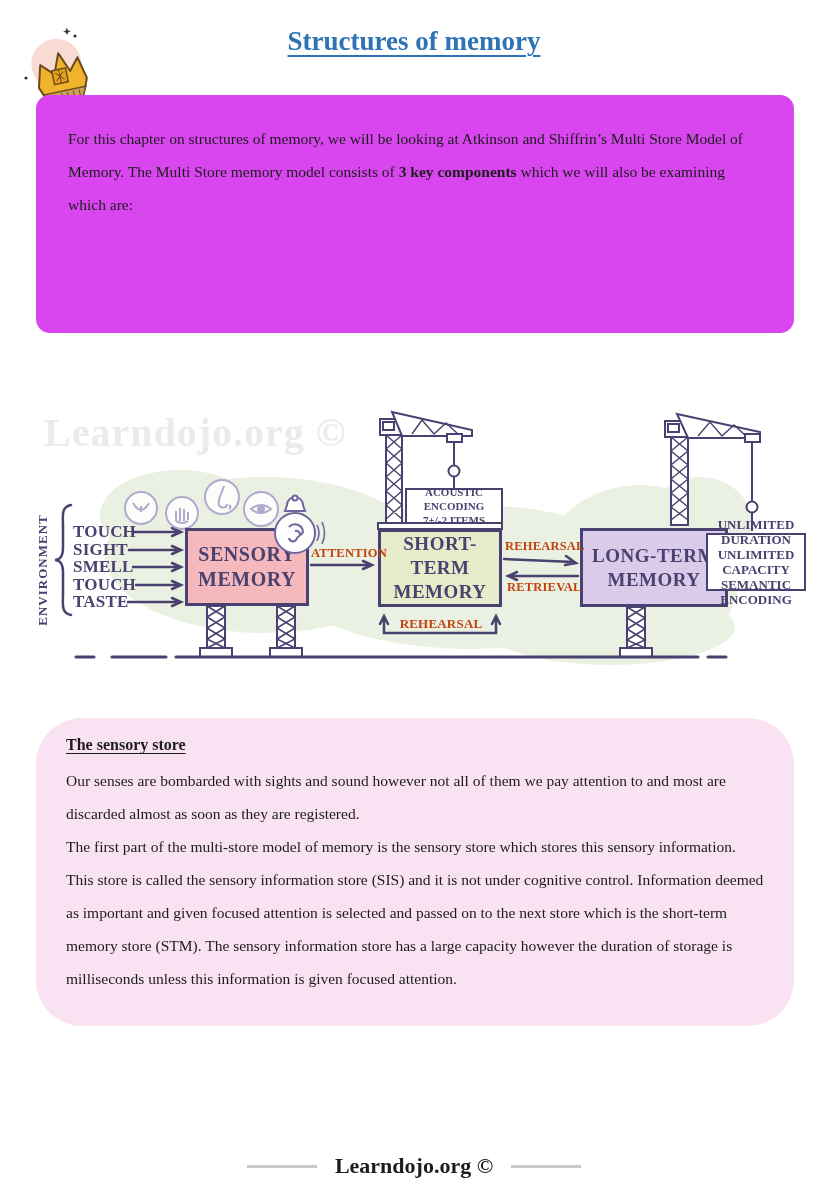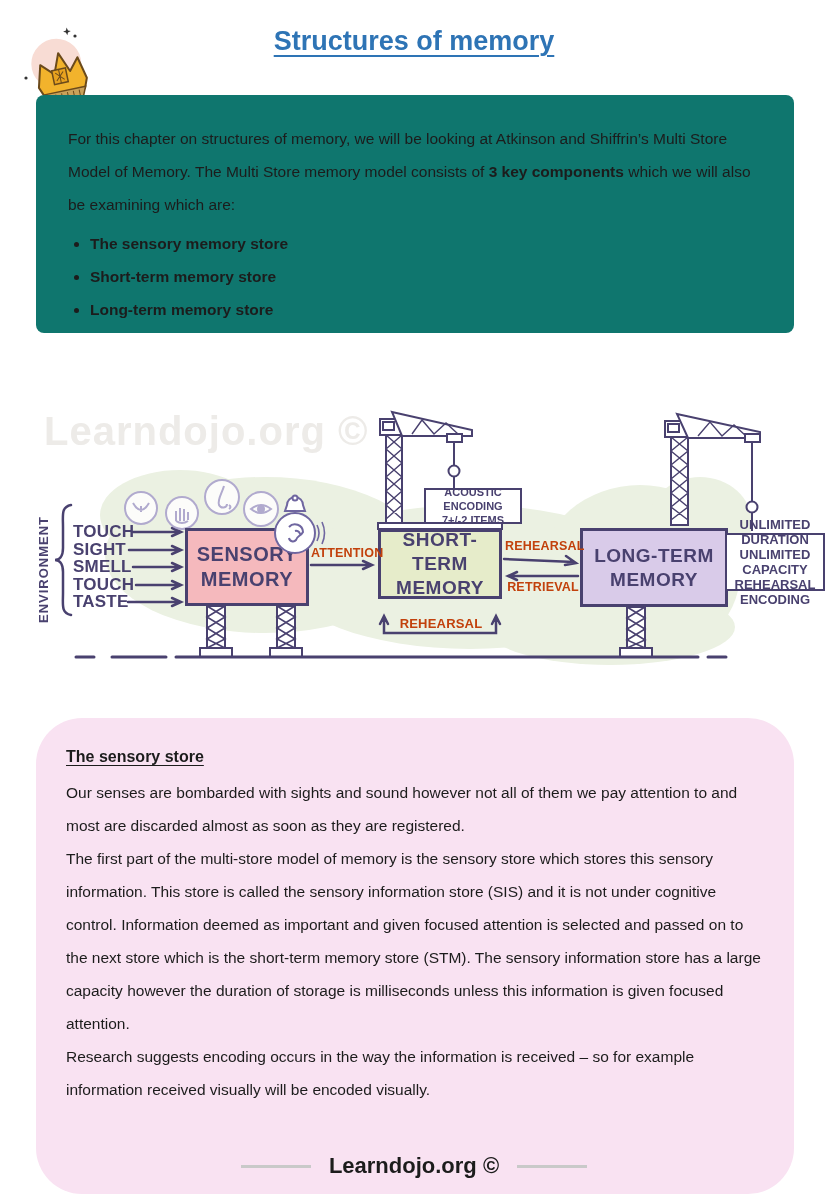--- a/index.html
+++ b/index.html
@@ -1,36 +1,36 @@
 <!DOCTYPE html>
 <html><head>
 <meta charset="utf-8">
 <style>
   html,body{margin:0;padding:0;background:#ffffff;}
   .page{
     position:relative;
     width:828px;height:1196px;
     margin:0 auto;
     background:#ffffff;
-    font-family:Liberation Sans, sans-serif;
+    font-family:Liberation Serif, serif;
     color:#1c1c1c;
     overflow:hidden;
   }
   
   .crown-wrap{position:absolute;left:12px;top:22px;width:88px;height:92px;}
   .page-title{
     position:absolute;top:26px;left:0;width:100%;
     text-align:center;
     font-size:27px;font-weight:bold;color:#2e74b5;
     text-decoration:underline;text-underline-offset:5px;text-decoration-thickness:2px;
   }
   
   .intro-box{
     position:absolute;left:36px;top:95px;width:758px;height:238px;
-    background:#0f766e;border-radius:8px;
+    background:#d946ef;border-radius:14px;
     box-sizing:border-box;padding:27px 32px 0 32px;
   }
   .intro-box p{margin:0;font-size:15.5px;line-height:33px;}
   .intro-box .b{font-weight:bold;}
   .intro-bullets{margin:6px 0 0 0;padding-left:22px;}
   .intro-bullets li{font-size:15.5px;font-weight:bold;line-height:33px;}
   
   .subtitle{
     position:absolute;top:362px;left:0;width:100%;text-align:center;
     font-size:25px;font-weight:bold;color:#2e74b5;
@@ -51,33 +51,33 @@
   .sense{position:absolute;z-index:2;color:#49416f;font-weight:bold;font-size:17px;letter-spacing:0.2px;line-height:17px;}
   .mem-box{
     position:absolute;z-index:2;border:3px solid #49416f;box-sizing:border-box;
     display:flex;flex-direction:column;align-items:center;justify-content:center;
     color:#49416f;font-weight:bold;text-align:center;
   }
   .mem-box .l1,.mem-box .l2{line-height:1.25;letter-spacing:0.5px;}
   .sign{
     position:absolute;z-index:2;background:#ffffff;border:2.5px solid #49416f;box-sizing:border-box;
     display:flex;flex-direction:column;align-items:center;justify-content:center;
-    color:#49416f;font-weight:bold;text-align:center;margin-left:19px;
+    color:#49416f;font-weight:bold;text-align:center;
   }
   .flow-label{position:absolute;z-index:2;color:#c2410c;font-weight:bold;font-size:12.5px;letter-spacing:0.2px;}
   .caption{
     position:absolute;z-index:2;right:108px;top:262px;text-align:center;
     color:#534b86;font-weight:bold;font-size:12.5px;line-height:17px;letter-spacing:0.3px;
   }
   .ear-icon-svg{position:absolute;left:265px;top:86px;z-index:3;}
   
   .sensory-box{
-    position:absolute;left:36px;top:718px;width:758px;height:476px;
+    position:absolute;left:36px;top:718px;width:758px;height:308px;
     background:#f9e2f2;border-radius:46px;
-    box-sizing:border-box;padding:30px 30px 0 30px;
+    box-sizing:border-box;padding:18px 30px 0 30px;
   }
   .sensory-box h3{
     margin:0 0 10px 0;font-size:16px;font-weight:bold;
     text-decoration:underline;text-underline-offset:3px;
   }
   .sensory-box p{margin:0;font-size:15.5px;line-height:33px;}
   
   .footer{
     position:absolute;left:0;top:1146px;width:100%;height:40px;
     display:flex;align-items:center;justify-content:center;gap:18px;
@@ -103,25 +103,20 @@
       <circle cx="14" cy="56" r="1.6" fill="#333"></circle>
       <circle cx="63" cy="14" r="1.6" fill="#333"></circle>
       <path d="M56,8 l2,4 4,1 -4,2 -1,4 -2-4 -4,-1 4,-2 Z" fill="#333" transform="scale(0.7) translate(22,0)"></path>
     </svg>
   </div>
 
   <div class="page-title">Structures of memory</div>
 
   <div class="intro-box">
     <p><span>For this chapter on structures of memory, we will be looking at Atkinson and Shiffrin’s Multi Store Model of Memory. The Multi Store memory model consists of </span><span class="b">3 key components</span><span> which we will also be examining which are:</span></p>
-    <ul class="intro-bullets">
-      <li>The sensory memory store</li>
-      <li>Short-term memory store</li>
-      <li>Long-term memory store</li>
-    </ul>
   </div>
 
 
   <div class="diagram">
 
     <div class="watermark">Learndojo.org ©</div>
 
     <svg class="base" width="828" height="310" viewBox="0 0 828 310">
 
       <g fill="#ebf1e2">
@@ -235,51 +230,50 @@
     <div class="sense" style="left:73px;top:118px;">TOUCH</div>
     <div class="sense" style="left:73px;top:136px;">SIGHT</div>
     <div class="sense" style="left:73px;top:153px;">SMELL</div>
     <div class="sense" style="left:73px;top:171px;">TOUCH</div>
     <div class="sense" style="left:73px;top:188px;">TASTE</div>
 
     <div class="mem-box" style="left:185px;top:123px;width:124px;height:78px;background:#f5b9bd;font-size:20px;">
       <div class="l1">SENSORY</div>
       <div class="l2">MEMORY</div>
     </div>
-    <div class="mem-box" style="left:378px;top:124px;width:124px;height:70px;background:#e6ecca;font-size:19px;">
+    <div class="mem-box" style="left:378px;top:124px;width:124px;height:78px;background:#e6ecca;font-size:19px;">
       <div class="l1">SHORT- TERM</div>
       <div class="l2">MEMORY</div>
     </div>
     <div class="mem-box" style="left:580px;top:123px;width:148px;height:79px;background:#d9cbe9;font-size:19px;">
       <div class="l1">LONG-TERM</div>
       <div class="l2">MEMORY</div>
     </div>
 
     <div class="sign" style="left:405px;top:83px;width:98px;height:36px;font-size:11px;line-height:14px;">
       <div>ACOUSTIC ENCODING</div>
       <div>7+/-2 ITEMS</div>
     </div>
     <div class="sign" style="left:706px;top:128px;width:100px;height:58px;font-size:13px;line-height:15px;">
       <div>UNLIMITED DURATION</div>
       <div>UNLIMITED CAPACITY</div>
-      <div>REHEARSAL ENCODING</div>
+      <div>SEMANTIC ENCODING</div>
     </div>
 
     <div class="flow-label" style="left:311px;top:141px;width:62px;text-align:center;">ATTENTION</div>
     <div class="flow-label" style="left:505px;top:134px;width:72px;text-align:center;">REHEARSAL</div>
     <div class="flow-label" style="left:507px;top:175px;width:72px;text-align:center;">RETRIEVAL</div>
     <div class="flow-label" style="left:398px;top:211px;width:86px;text-align:center;font-size:13px;">REHEARSAL</div>
 
   </div>
 
   <div class="sensory-box">
     <h3>The sensory store</h3>
     <p>Our senses are bombarded with sights and sound however not all of them we pay attention to and most are discarded almost as soon as they are registered.</p>
     <p>The first part of the multi-store model of memory is the sensory store which stores this sensory information. This store is called the sensory information store (SIS) and it is not under cognitive control. Information deemed as important and given focused attention is selected and passed on to the next store which is the short-term memory store (STM). The sensory information store has a large capacity however the duration of storage is milliseconds unless this information is given focused attention.</p>
-    <p>Research suggests encoding occurs in the way the information is received – so for example information received visually will be encoded visually.</p>
   </div>
 
   <div class="footer">
     <div class="rule"></div>
     <div class="ftext">Learndojo.org ©</div>
     <div class="rule"></div>
   </div>
 
 </div>
 

